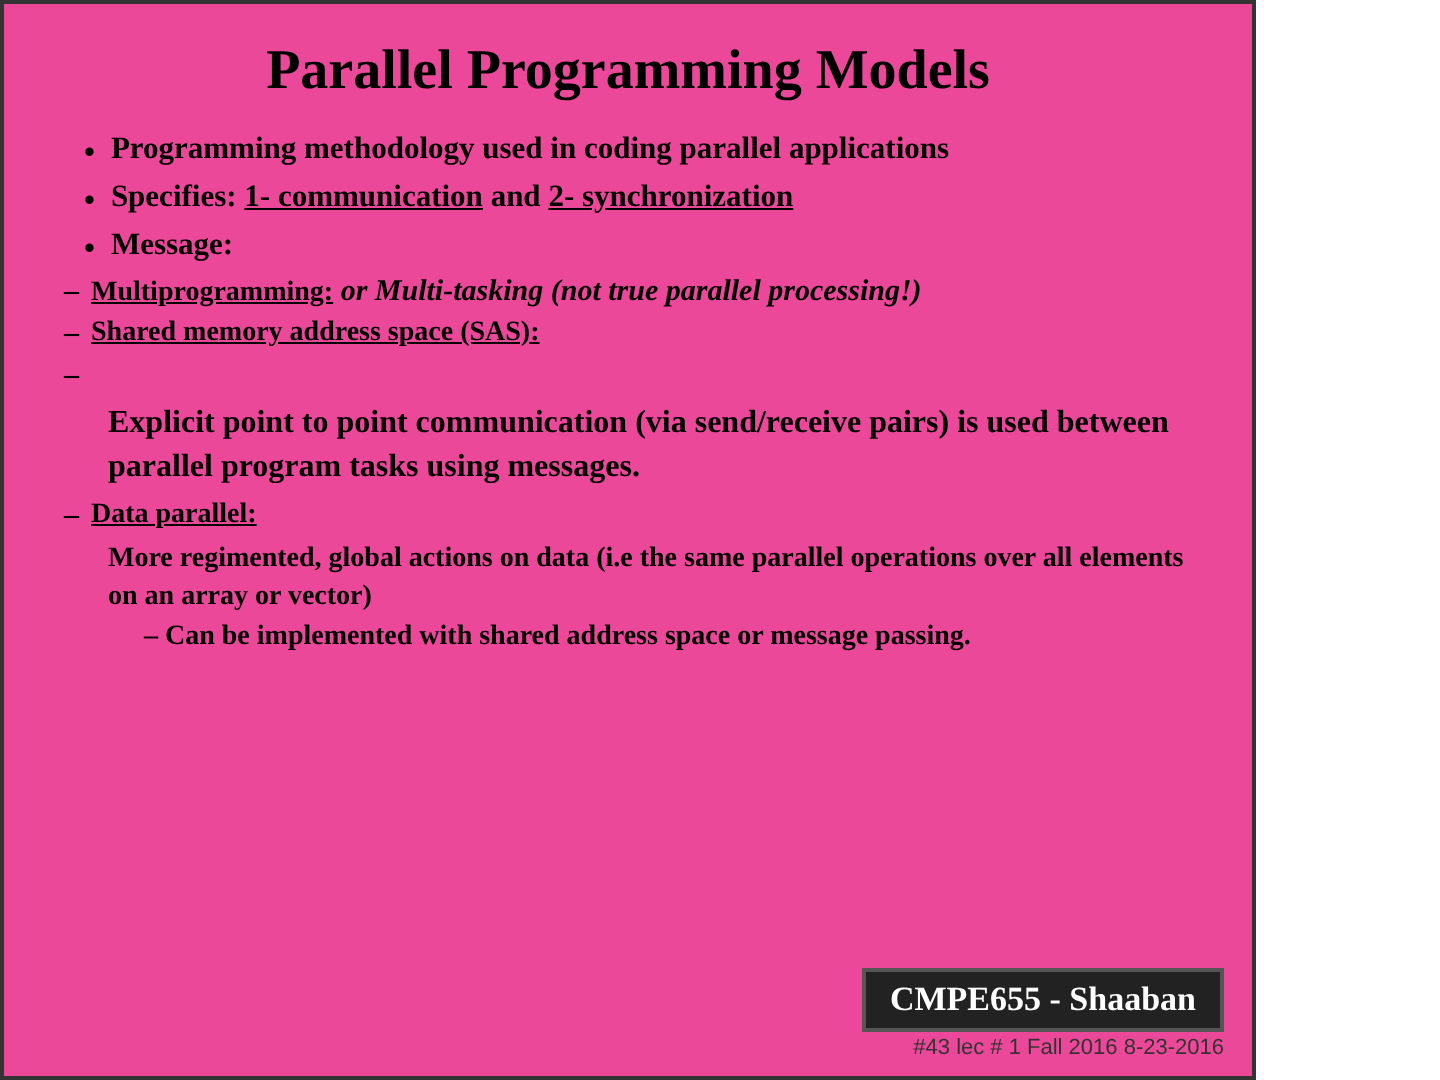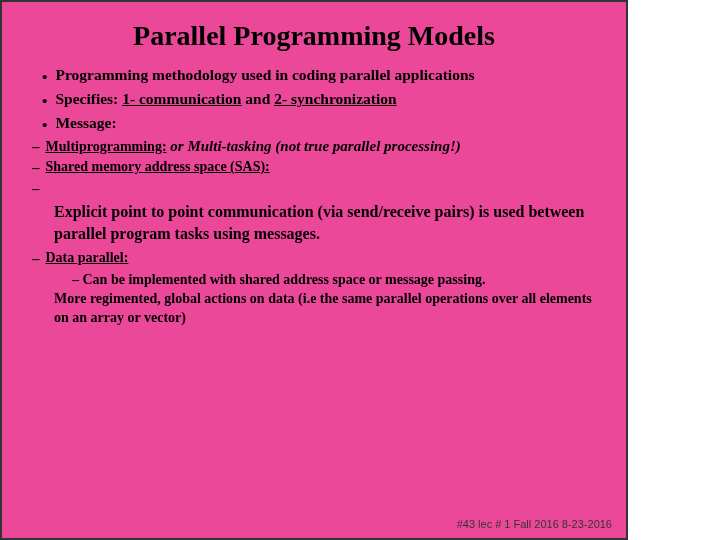--- a/index.html
+++ b/index.html
@@ -182,26 +182,27 @@
       <p class="sub-body" style="margin:0;font-size:16px;font-weight:bold;line-height:1.35;">Explicit point to point communication (via send/receive pairs) is used between parallel program tasks using messages.</p>
     </li>
 
     <li>
       <span class="dash">–</span>
       <span class="sub-title">Data parallel:</span>
     </li>
     <li>
       <span style="width:22px;flex-shrink:0;"></span>
       <div>
+        <p class="sub-body" style="margin:0 0 1px 0;font-size:14px;font-weight:bold;line-height:1.35;">More regimented, global actions on data (i.e the same parallel operations over all elements on an array or vector)</p>
         <p class="sub-body" style="margin:0 0 0 18px;font-size:14px;font-weight:bold;line-height:1.35;">–  Can be implemented with shared address space or message passing.</p>
-        <p class="sub-body" style="margin:0 0 1px 0;font-size:14px;font-weight:bold;line-height:1.35;">More regimented, global actions on data (i.e the same parallel operations over all elements on an array or vector)</p>
       </div>
     </li>
   </ul>
 
   <div class="footer-bar">
     <div style="flex:1;"></div>
     <div style="display:flex;flex-direction:column;align-items:flex-end;">
+      <div class="footer-badge">CMPE655 - Shaaban</div>
       <div class="footer-small" style="margin-top:2px;">#43  lec # 1  Fall  2016  8-23-2016</div>
     </div>
   </div>
 
 </div>
 
 </body></html>

